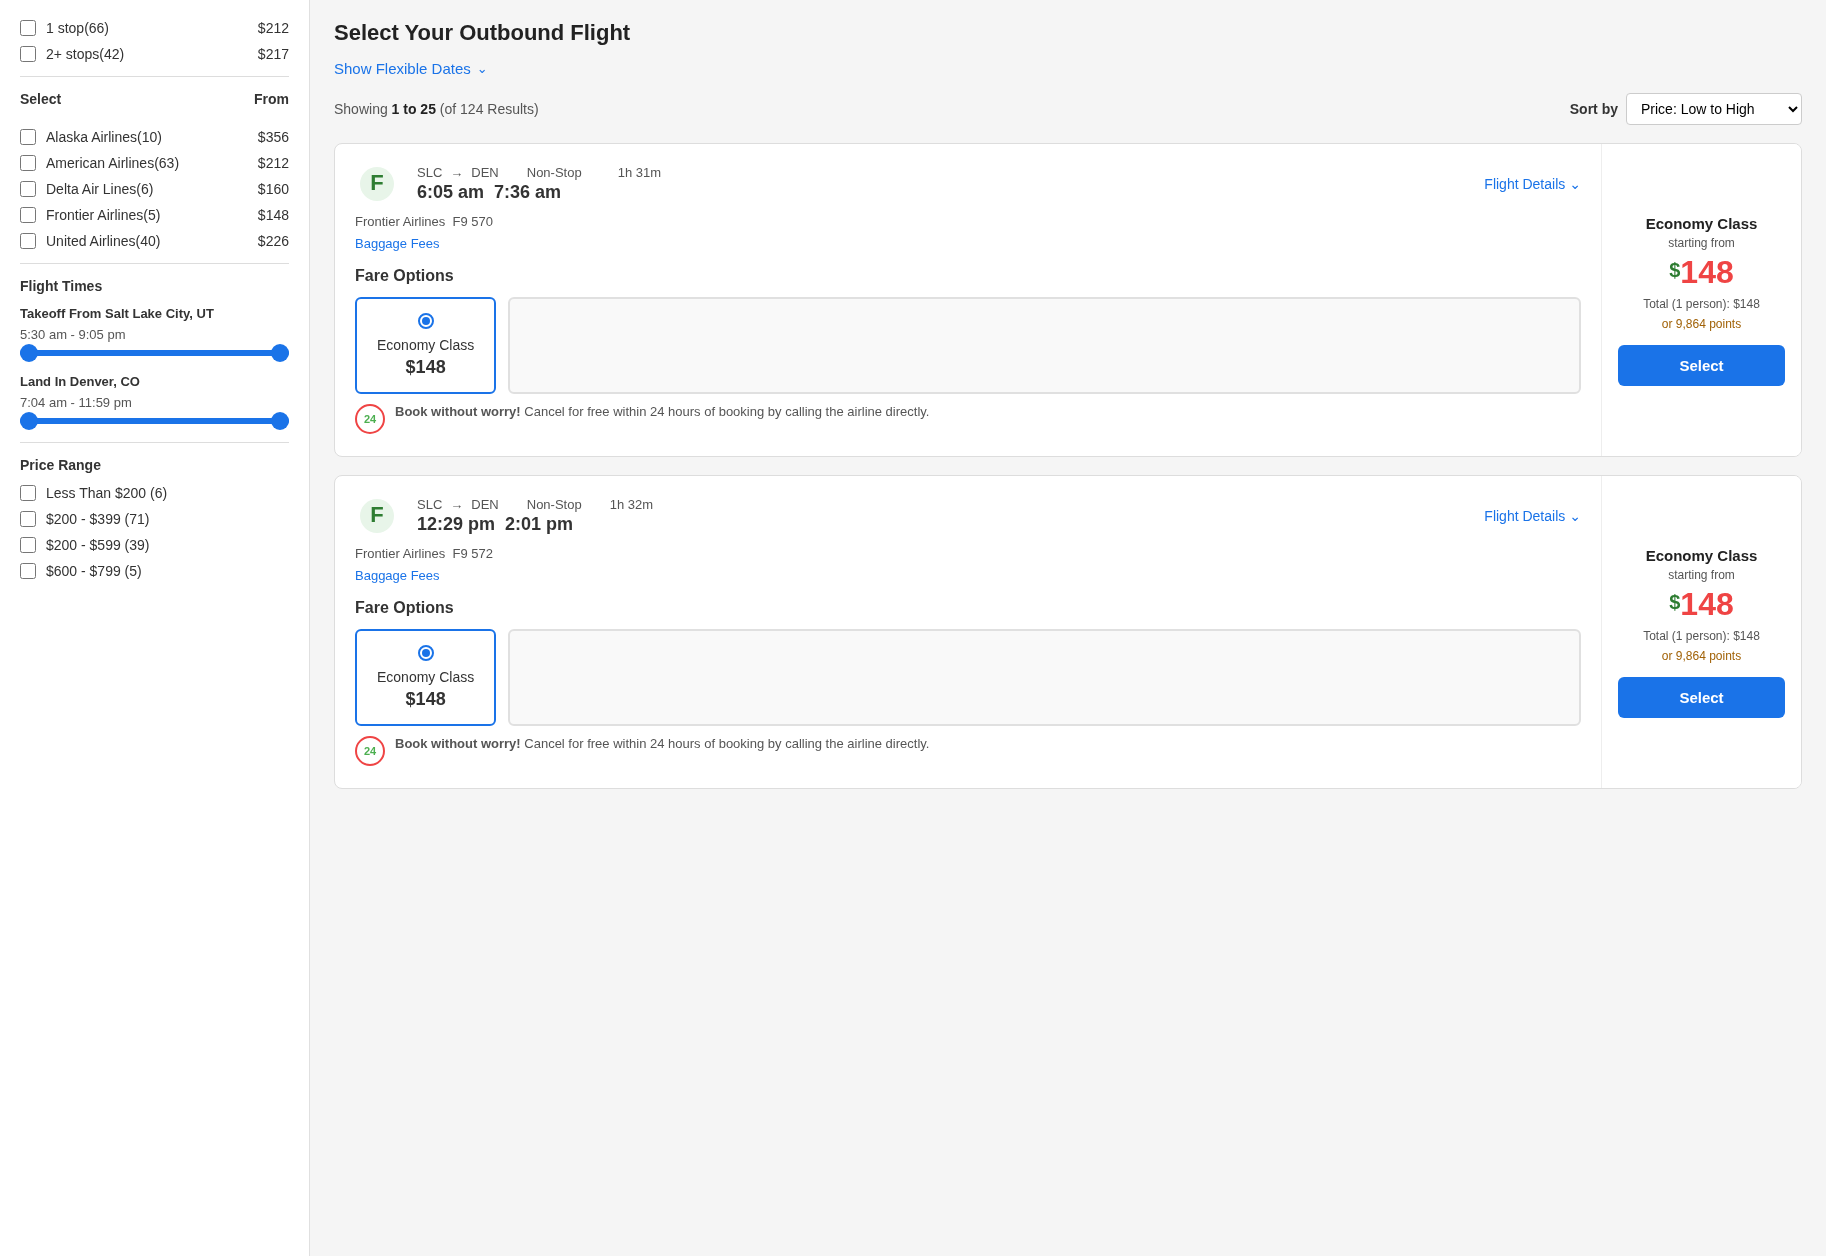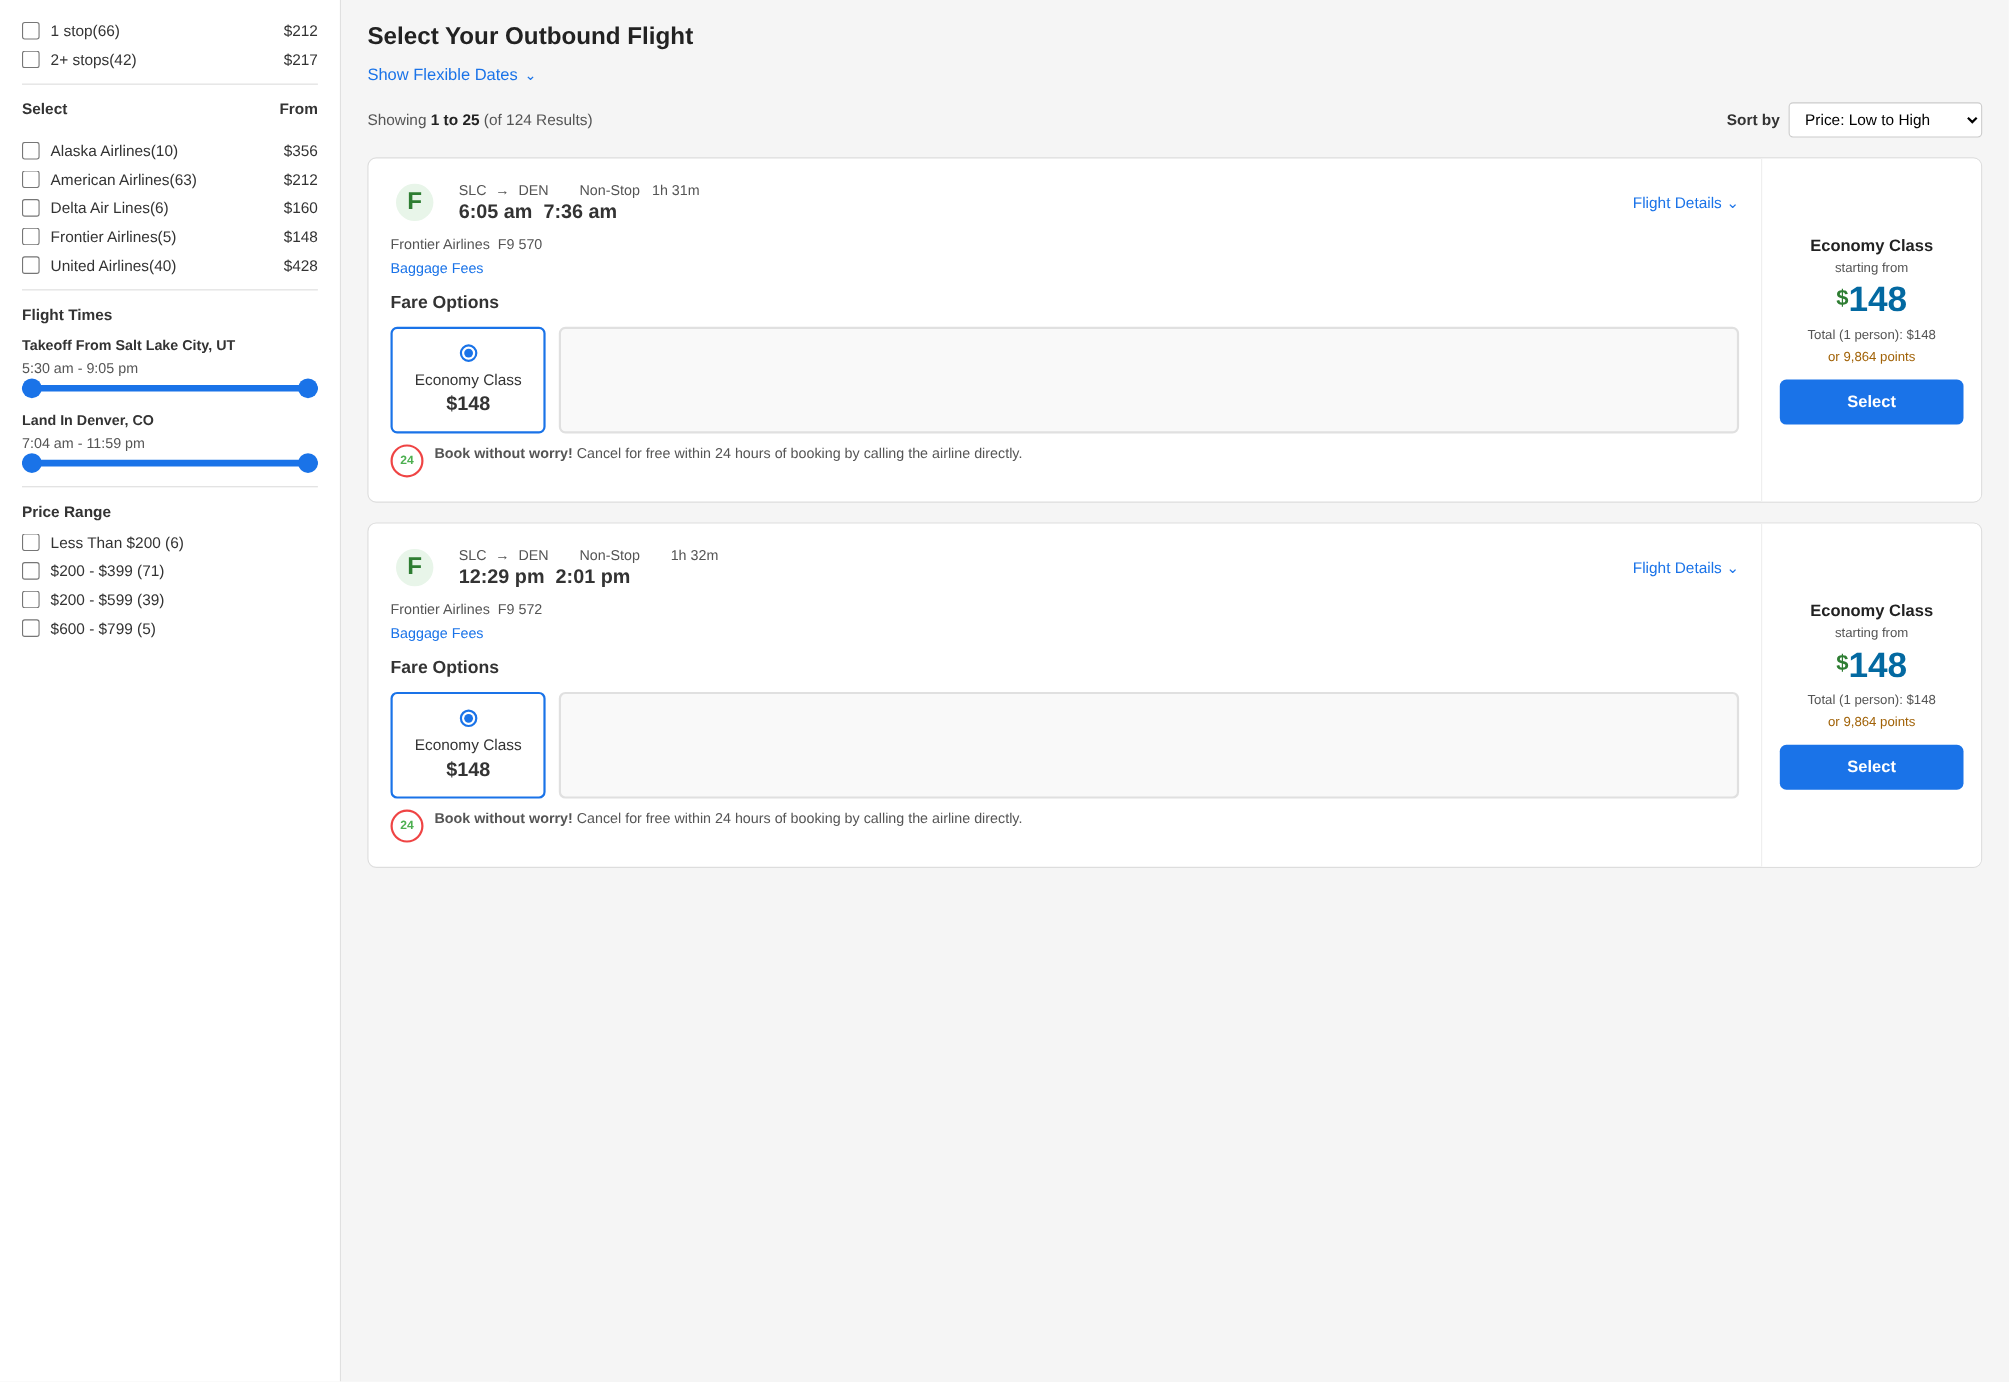--- a/index.html
+++ b/index.html
@@ -58,21 +58,21 @@
     .fare-option-empty { border: 2px solid #e0e0e0; border-radius: 6px; padding: 14px 20px; min-width: 130px; background: #f9f9f9; flex: 1; }
     
     
     .book-worry { display: flex; align-items: flex-start; gap: 10px; padding: 10px 0 4px 0; font-size: 13px; color: #555; }
     .book-worry-icon { width: 30px; height: 30px; min-width: 30px; border: 2px solid #ef4444; border-radius: 50%; display: flex; align-items: center; justify-content: center; color: #4caf50; font-size: 11px; font-weight: bold; }
     
     
     .price-panel { width: 200px; min-width: 200px; background: #fff; border-left: 1px solid #eee; display: flex; flex-direction: column; align-items: center; justify-content: center; padding: 20px 16px; text-align: center; }
     .price-class { font-size: 15px; font-weight: bold; color: #222; margin-bottom: 4px; }
     .price-starting-from { font-size: 12px; color: #555; margin-bottom: 4px; }
-    .price-amount { font-size: 32px; font-weight: bold; color: #0369a1; margin-top: 32px; }
+    .price-amount { font-size: 32px; font-weight: bold; color: #ef4444; margin-top: 32px; }
     .price-amount-symbol { font-size: 20px; vertical-align: super; font-weight: bold; color: #2e7d32; }
     .price-total { font-size: 12px; color: #555; margin: 6px 0; }
     .price-points { font-size: 12px; color: #a16207; margin-bottom: 14px; }
     .select-button { background: #1a73e8; color: #fff; border: none; border-radius: 6px; padding: 12px 30px; font-size: 15px; font-weight: bold; cursor: pointer; width: 100%; }
   </style>
 </head>
 <body>
 
 <div class="page-wrapper">
 
@@ -113,21 +113,21 @@
     <span class="sidebar-item-price">$160</span>
   </div>
         <div class="sidebar-item">
     <input type="checkbox" style="">
     <span class="sidebar-item-label">Frontier Airlines(5)</span>
     <span class="sidebar-item-price">$148</span>
   </div>
         <div class="sidebar-item">
     <input type="checkbox" style="">
     <span class="sidebar-item-label">United Airlines(40)</span>
-    <span class="sidebar-item-price">$428</span>
+    <span class="sidebar-item-price">$226</span>
   </div>
       </div>
     <hr class="sidebar-divider">
 
     <div class="sidebar-section-title">Flight Times</div>
     <div class="sidebar-subsection-title">Takeoff From Salt Lake City, UT</div>
     <div class="sidebar-time-range">5:30 am - 9:05 pm</div>
     <div class="slider-container">
       <div class="slider-track">
         <div class="slider-thumb-left"></div>
@@ -192,21 +192,21 @@
     <circle cx="19" cy="19" r="17" fill="#e8f5e9"></circle>
     <text x="19" y="25" text-anchor="middle" font-size="22" font-weight="bold" fill="#2e7d32" font-family="Arial">F</text>
   </svg>
           </div>
           <div style="display:flex; flex-direction:column; gap:2px;">
             <div style="display:flex; align-items:center; gap:8px; font-size:13px; color:#555;">
               <span>SLC</span>
               <span>→</span>
               <span>DEN</span>
               <span style="margin-left:20px;">Non-Stop</span>
-              <span style="margin-left:3px;">1h 31m</span>
+              <span style="margin-left:28px;">1h 31m</span>
             </div>
             <div style="display:flex; align-items:center; gap:10px;">
               <span style="font-size:18px; font-weight:bold;">6:05 am</span>
               <span style="font-size:18px; font-weight:bold;">7:36 am</span>
             </div>
           </div>
           <div class="flight-details-link" style="margin-left:auto;">
             <span>Flight Details</span>
             <span> ⌄</span>
           </div>

